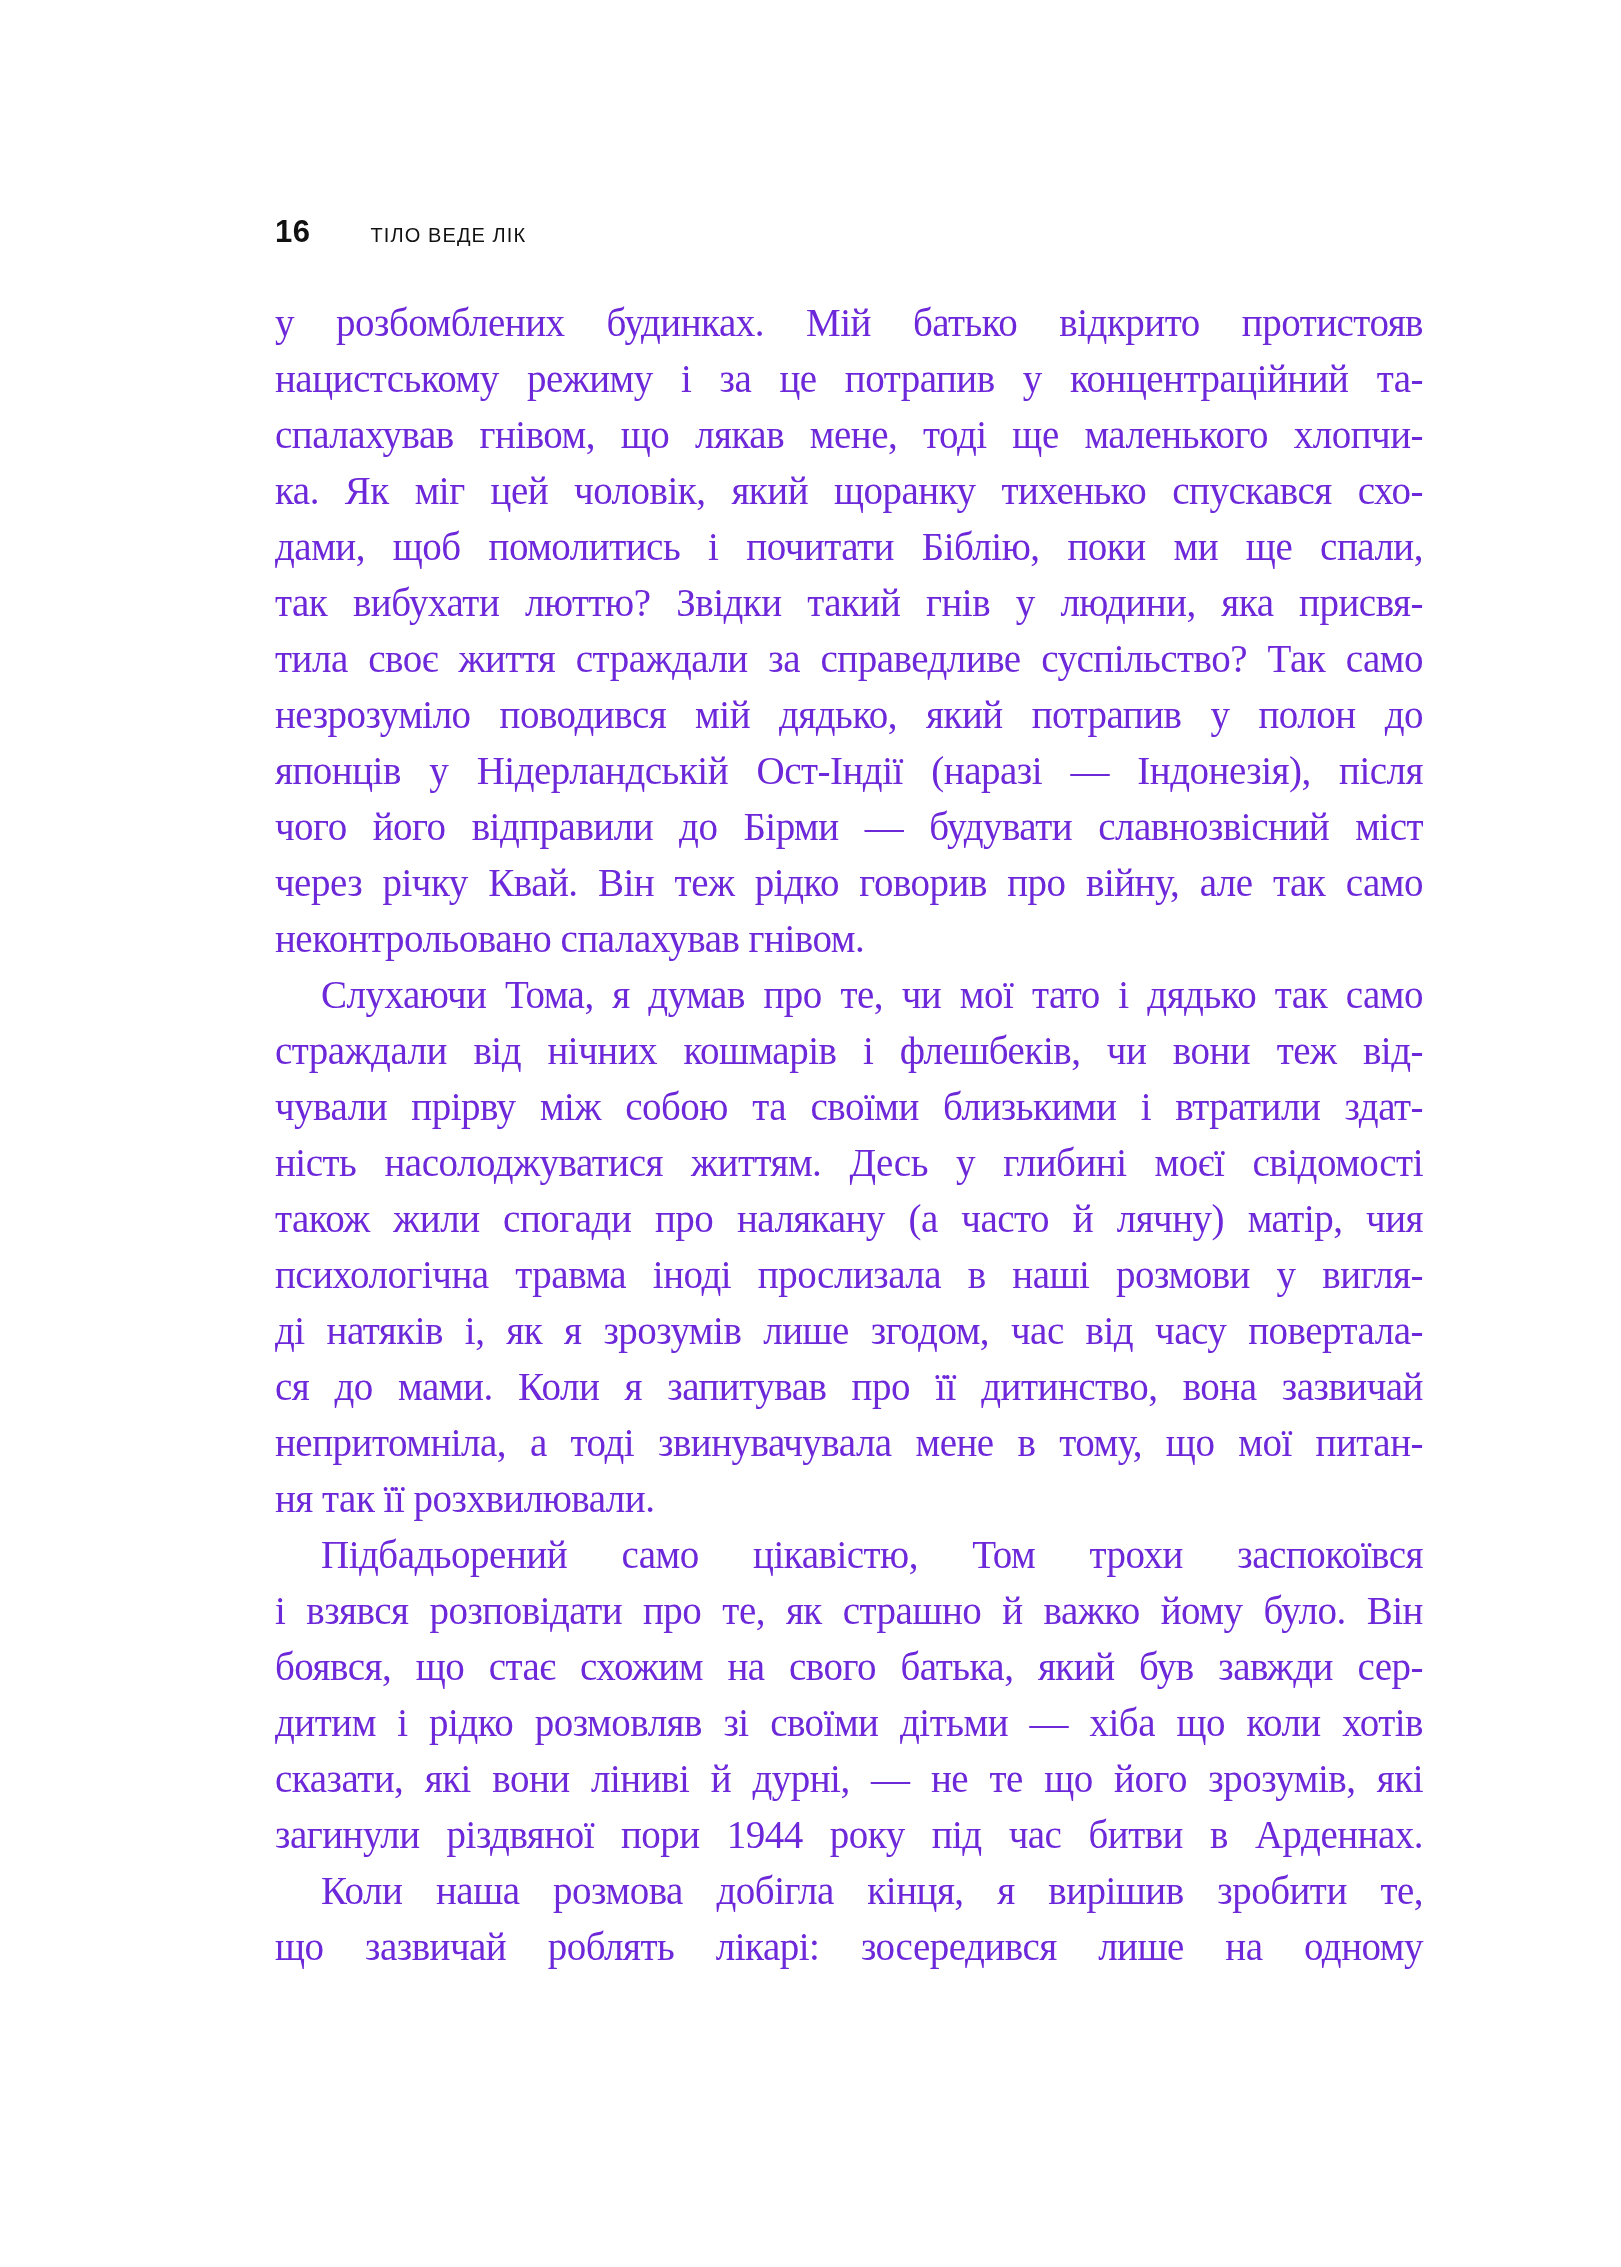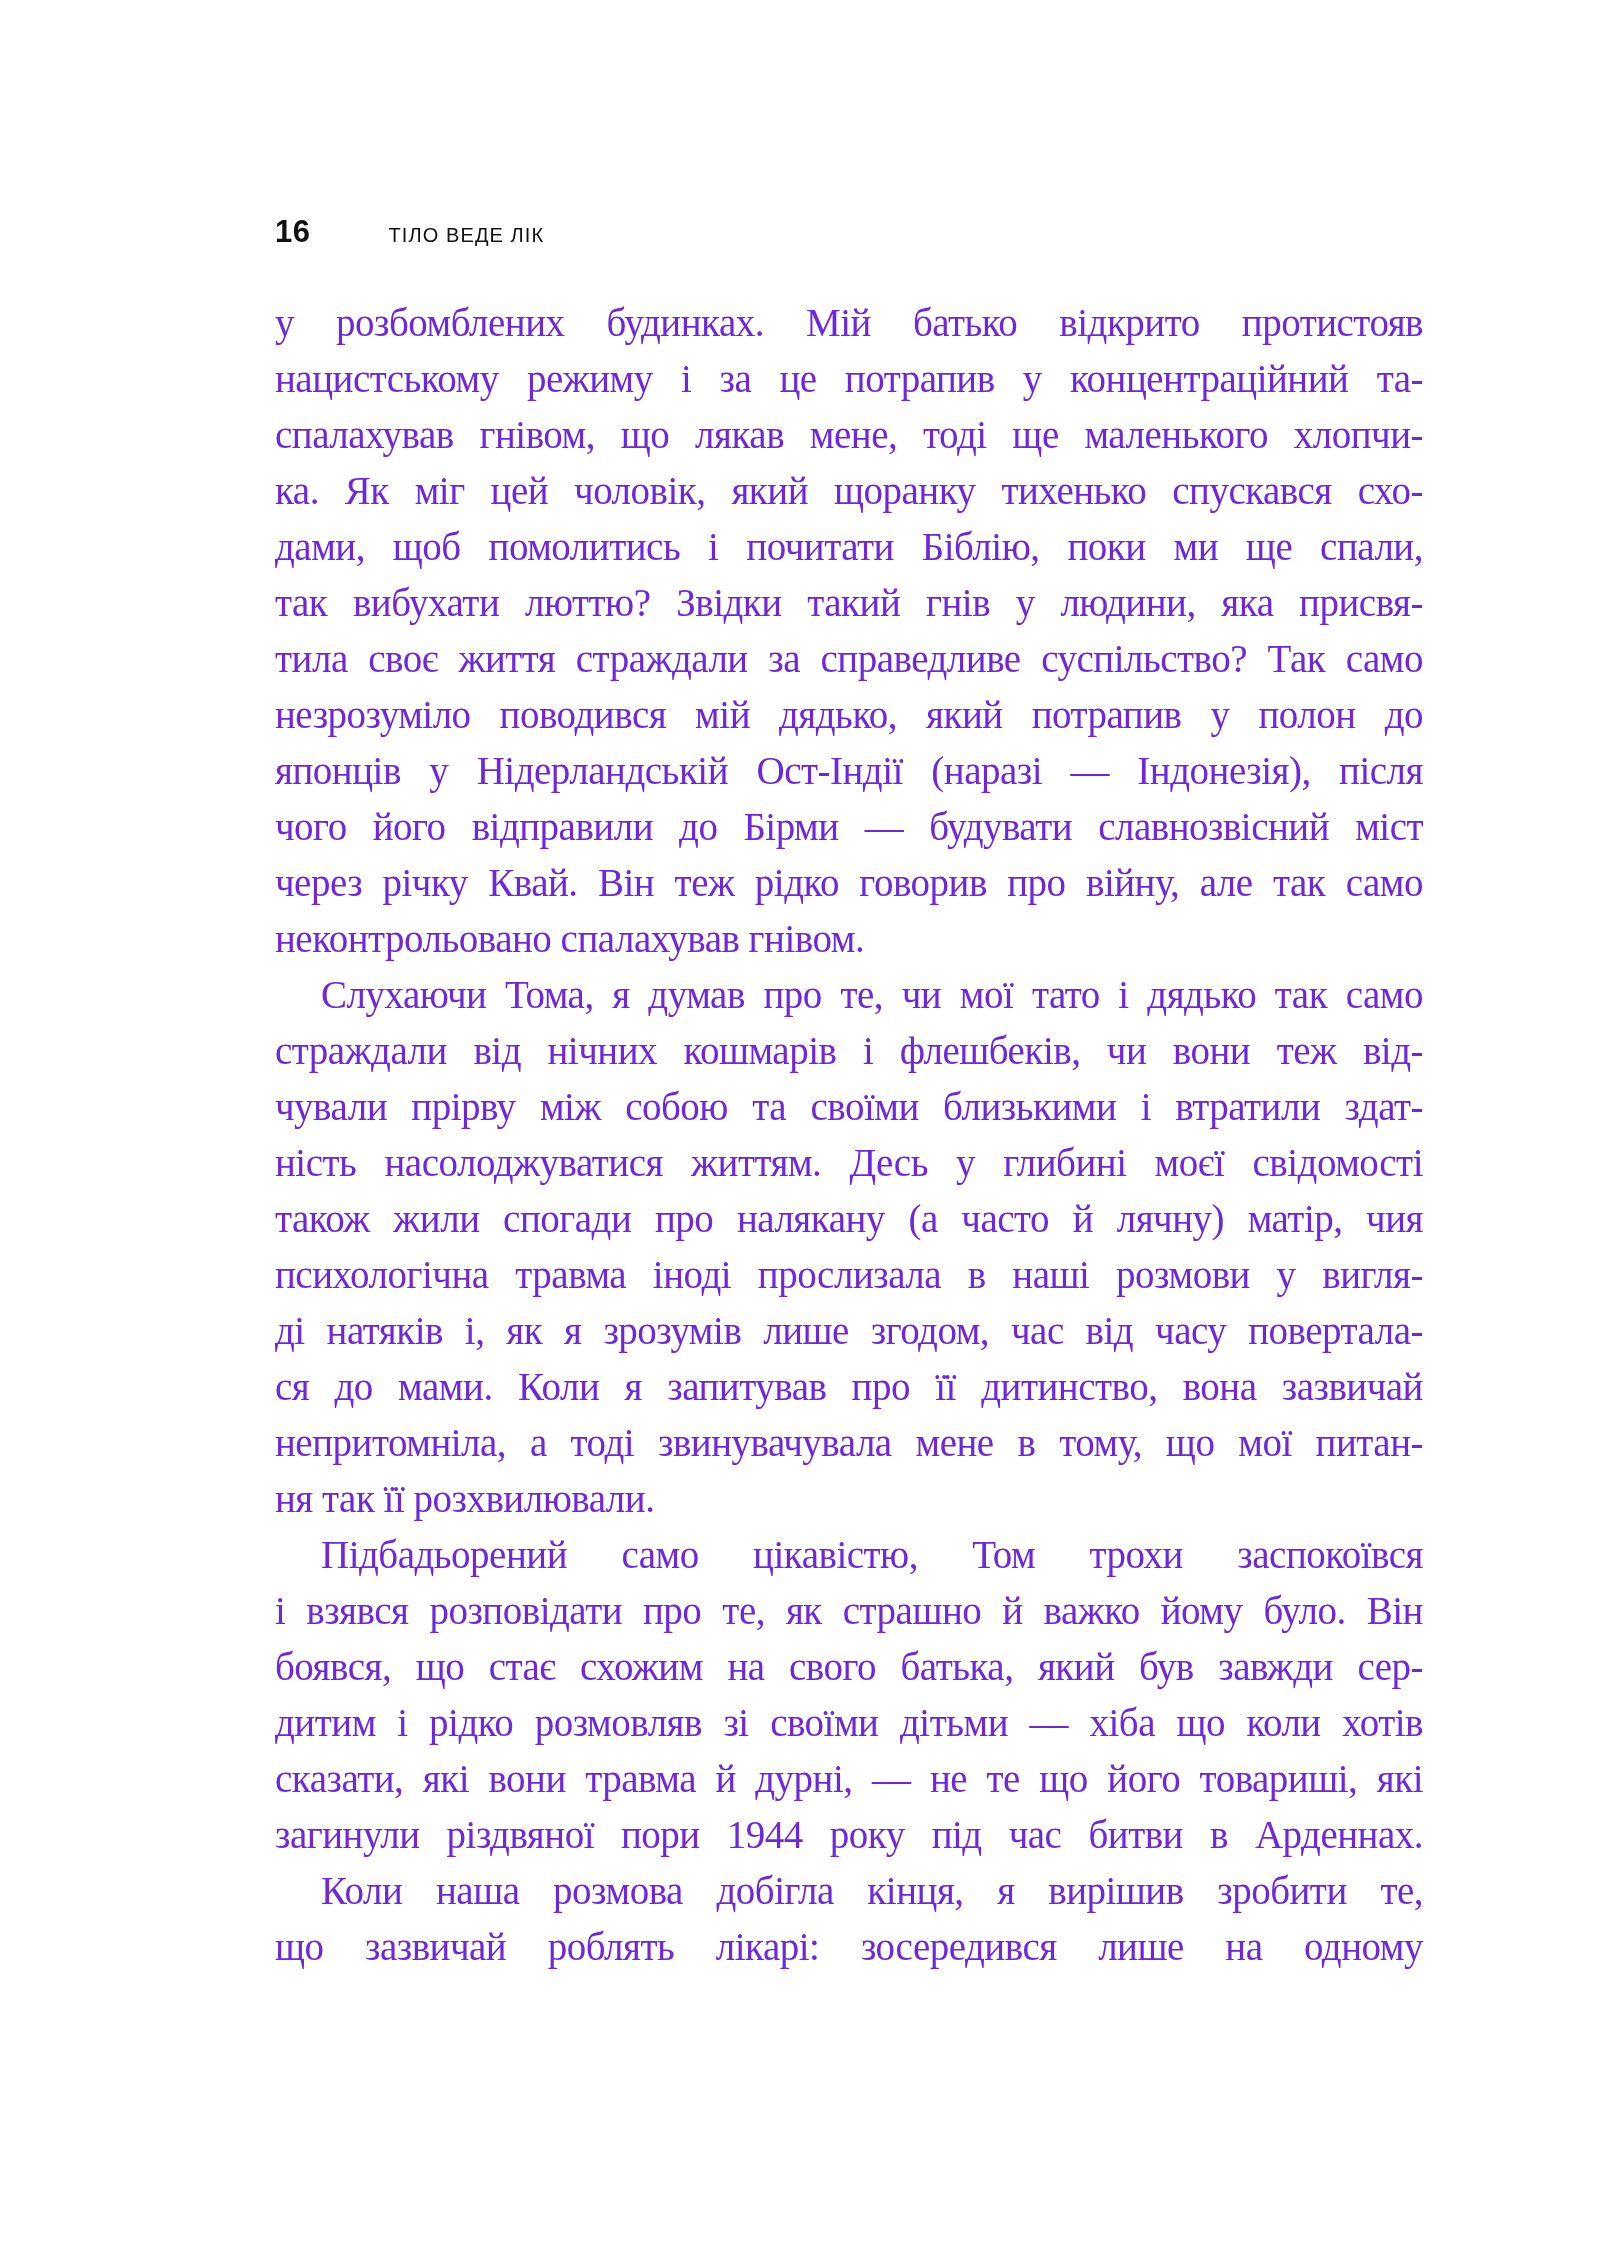--- a/index.html
+++ b/index.html
@@ -22,21 +22,21 @@
     height: 2268px;
     background: #ffffff;
     overflow: hidden;
   }
   .running-header {
     position: absolute;
     left: 275px;
     top: 214px;
     display: flex;
     align-items: baseline;
-    gap: 78px;
+    gap: 60px;
     font-family: "Liberation Sans", sans-serif;
     color: #111111;
   }
   .page-number {
     font-size: 31px;
     font-weight: 600;
     letter-spacing: 0.5px;
   }
   .running-title {
     font-size: 20px;
@@ -93,19 +93,19 @@
       <div class="line">також жили спогади про налякану (а часто й лячну) матір, чия</div>
       <div class="line">психологічна травма іноді прослизала в наші розмови у вигля-</div>
       <div class="line">ді натяків і, як я зрозумів лише згодом, час від часу повертала-</div>
       <div class="line">ся до мами. Коли я запитував про її дитинство, вона зазвичай</div>
       <div class="line">непритомніла, а тоді звинувачувала мене в тому, що мої питан-</div>
       <div class="line para-end">ня так її розхвилювали.</div>
       <div class="line indent">Підбадьорений само цікавістю, Том трохи заспокоївся</div>
       <div class="line">і взявся розповідати про те, як страшно й важко йому було. Він</div>
       <div class="line">боявся, що стає схожим на свого батька, який був завжди сер-</div>
       <div class="line">дитим і рідко розмовляв зі своїми дітьми — хіба що коли хотів</div>
-      <div class="line">сказати, які вони травма й дурні, — не те що його товариші, які</div>
+      <div class="line">сказати, які вони ліниві й дурні, — не те що його зрозумів, які</div>
       <div class="line">загинули різдвяної пори 1944 року під час битви в Арденнах.</div>
       <div class="line indent">Коли наша розмова добігла кінця, я вирішив зробити те,</div>
       <div class="line">що зазвичай роблять лікарі: зосередився лише на одному</div>
     </div>
 </div>
 
 
 </body></html>

